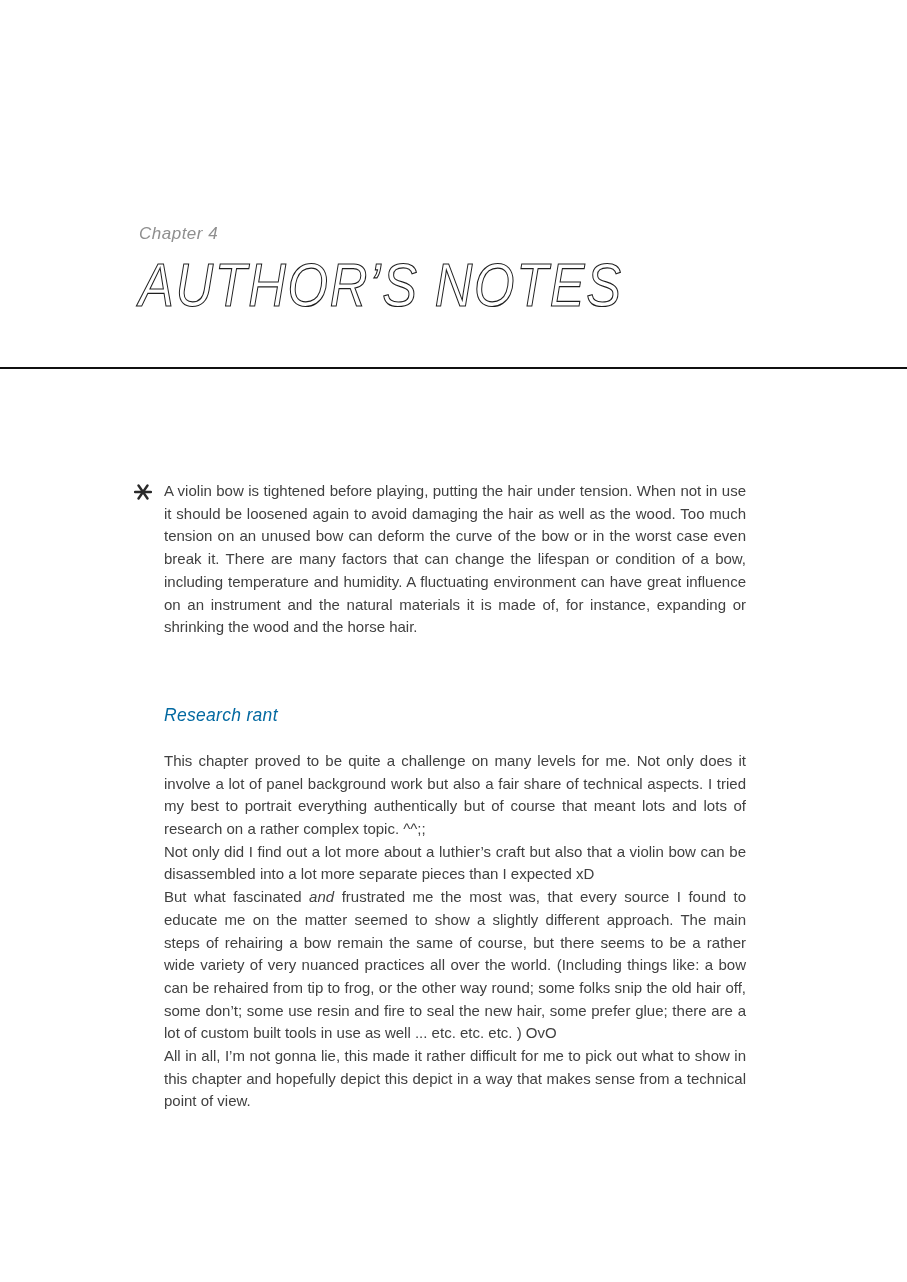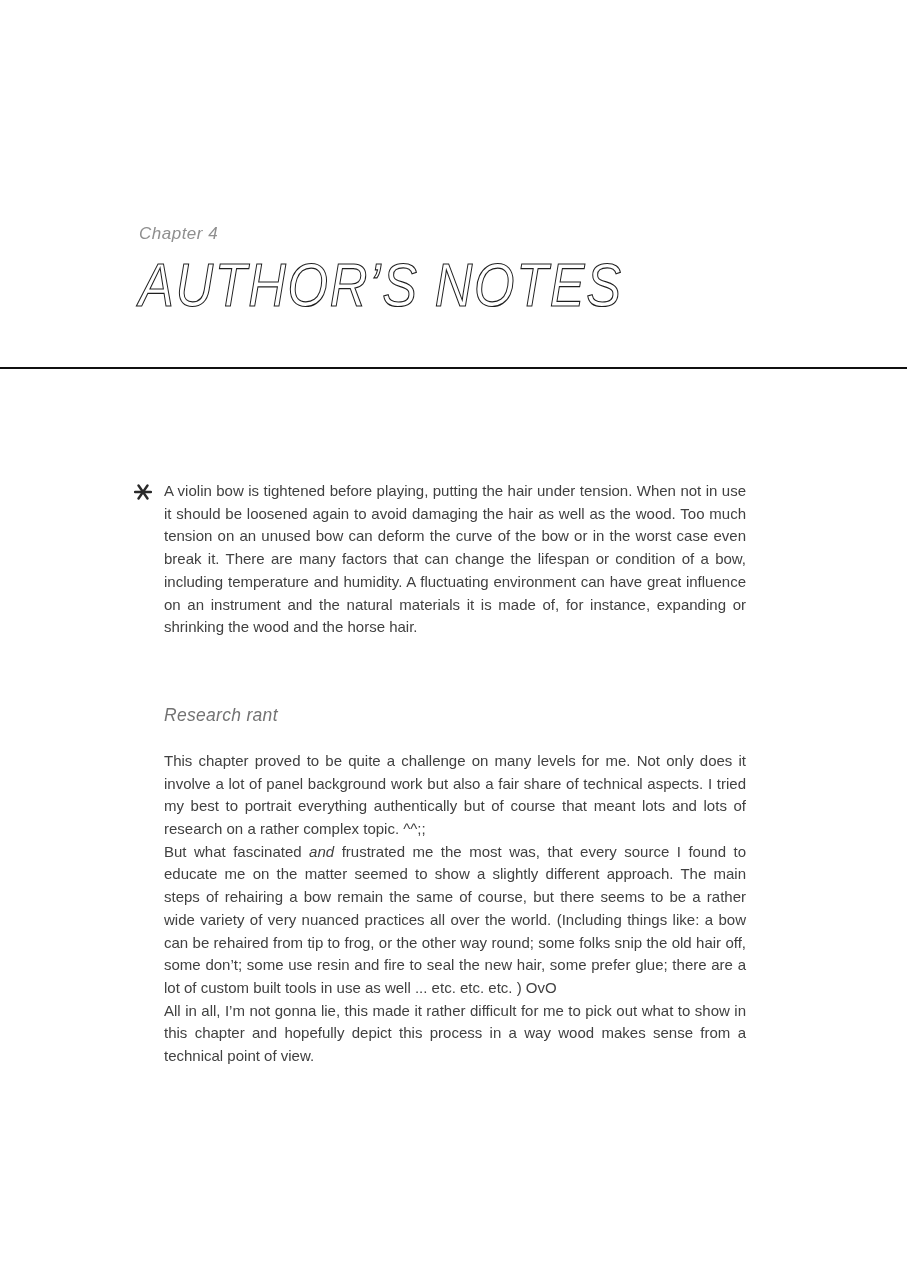--- a/index.html
+++ b/index.html
@@ -59,21 +59,21 @@
     line-height: 22.7px;
     color: #414141;
     text-align: justify;
   }
 
   .section-heading {
     margin: 66px 0 24px 0;
     font-style: italic;
     font-weight: 300;
     font-size: 17.5px;
-    color: #737373;
+    color: #0369a1;
     letter-spacing: 0.3px;
   }
 
   .body-par em { }
 </style>
 </head>
 <body>
 
 <div class="page">
 
@@ -96,19 +96,20 @@
           </g>
         </svg>
       </span>
       <p class="footnote-text">A violin bow is tightened before playing, putting the hair under tension. When not in use it should be loosened again to avoid damaging the hair as well as the wood. Too much tension on an unused bow can deform the curve of the bow or in the worst case even break it. There are many factors that can change the lifespan or condition of a bow, including temperature and humidity. A fluctuating environment can have great influence on an instrument and the natural materials it is made of, for instance, expanding or shrinking the wood and the horse hair.</p>
     </div>
 
     <h2 class="section-heading">Research rant</h2>
 
     <div>
       <p class="body-par">This chapter proved to be quite a challenge on many levels for me. Not only does it involve a lot of panel background work but also a fair share of technical aspects. I tried my best to portrait everything authentically but of course that meant lots and lots of research on a rather complex topic. ^^;;</p>
+      <p class="body-par">Not only did I find out a lot more about a luthier’s craft but also that a violin bow can be disassembled into a lot more separate pieces than I expected xD</p>
       <p class="body-par"><span>But what fascinated </span><em>and</em><span> frustrated me the most was, that every source I found to educate me on the matter seemed to show a slightly different approach. The main steps of rehairing a bow remain the same of course, but there seems to be a rather wide variety of very nuanced practices all over the world. (Including things like: a bow can be rehaired from tip to frog, or the other way round; some folks snip the old hair off, some don’t; some use resin and fire to seal the new hair, some prefer glue; there are a lot of custom built tools in use as well ... etc. etc. etc. ) OvO</span></p>
-      <p class="body-par">All in all, I’m not gonna lie, this made it rather difficult for me to pick out what to show in this chapter and hopefully depict this process in a way wood makes sense from a technical point of view.</p>
+      <p class="body-par">All in all, I’m not gonna lie, this made it rather difficult for me to pick out what to show in this chapter and hopefully depict this depict in a way that makes sense from a technical point of view.</p>
     </div>
 
   </section>
 
 </div>
 
 </body></html>

